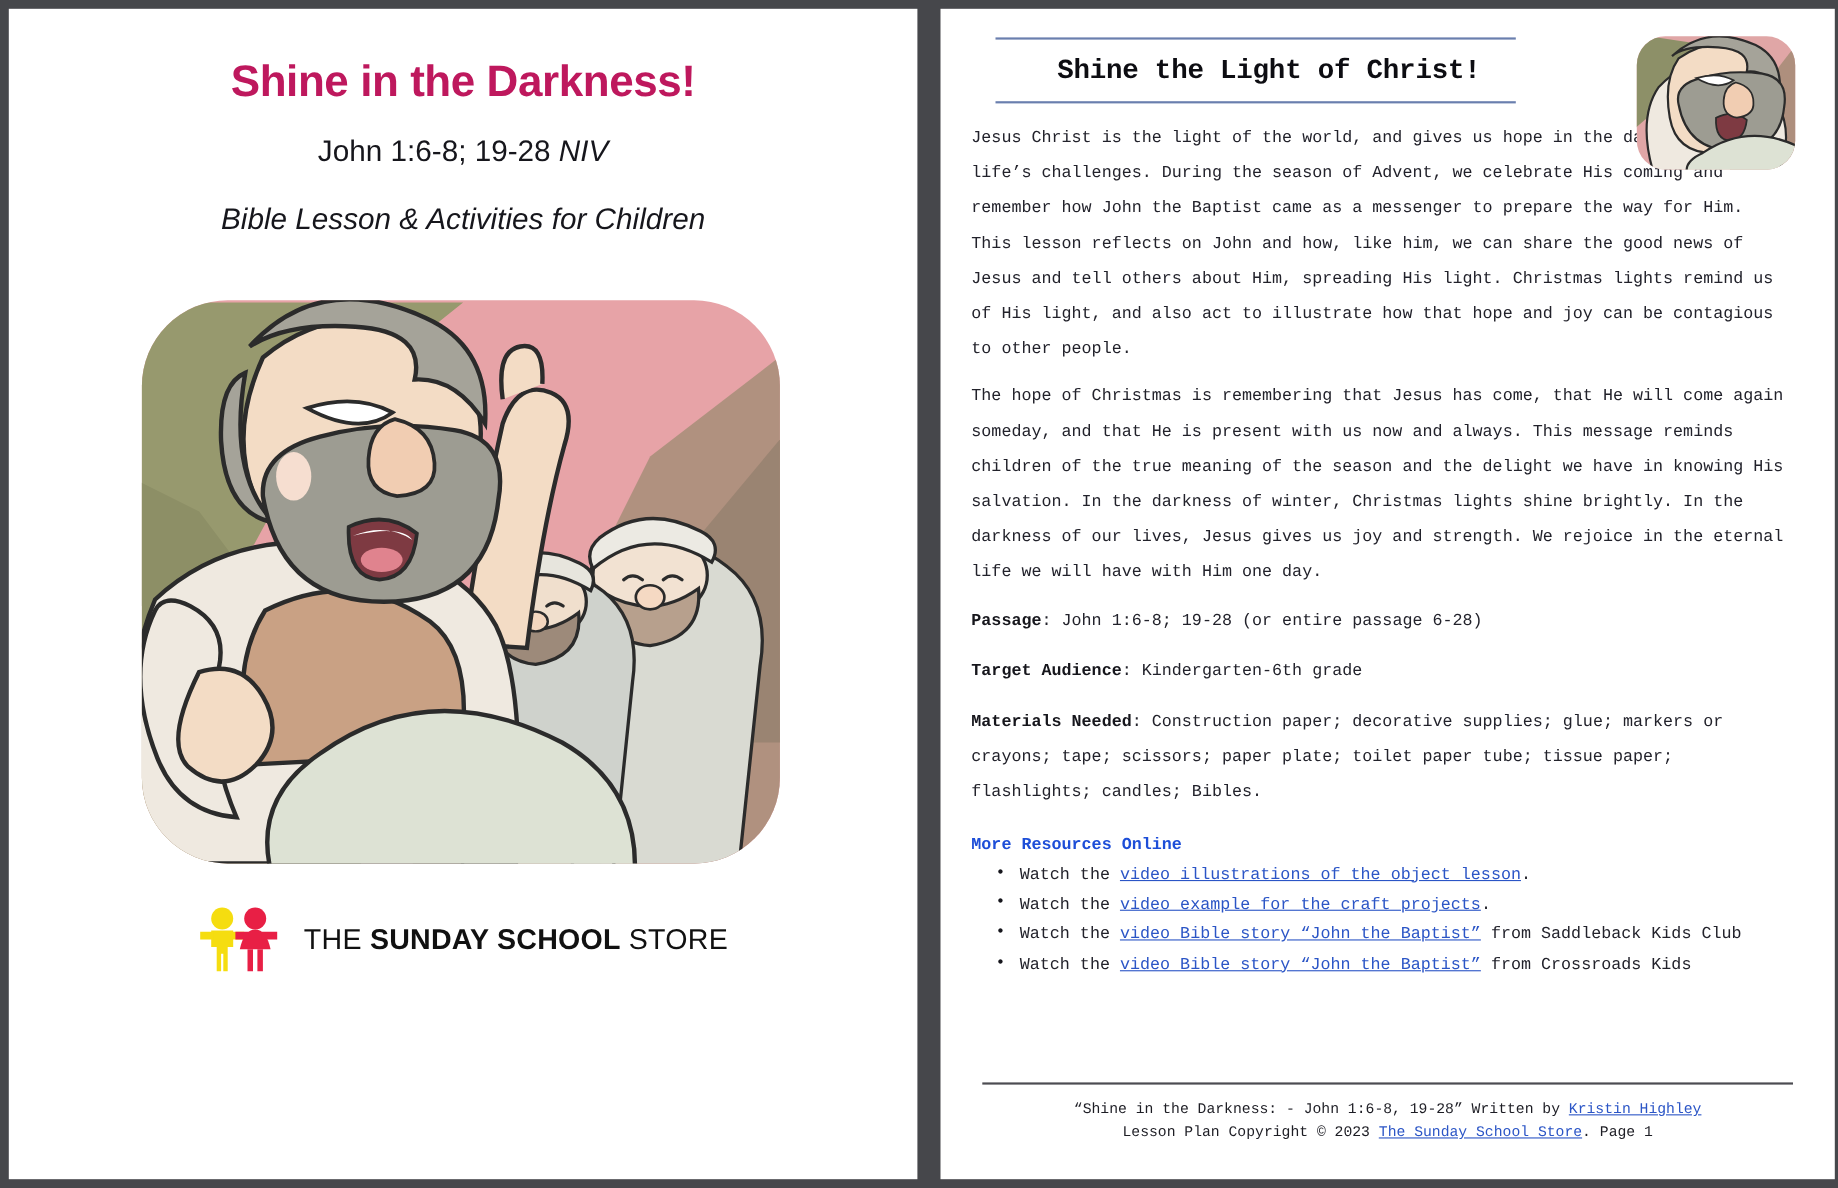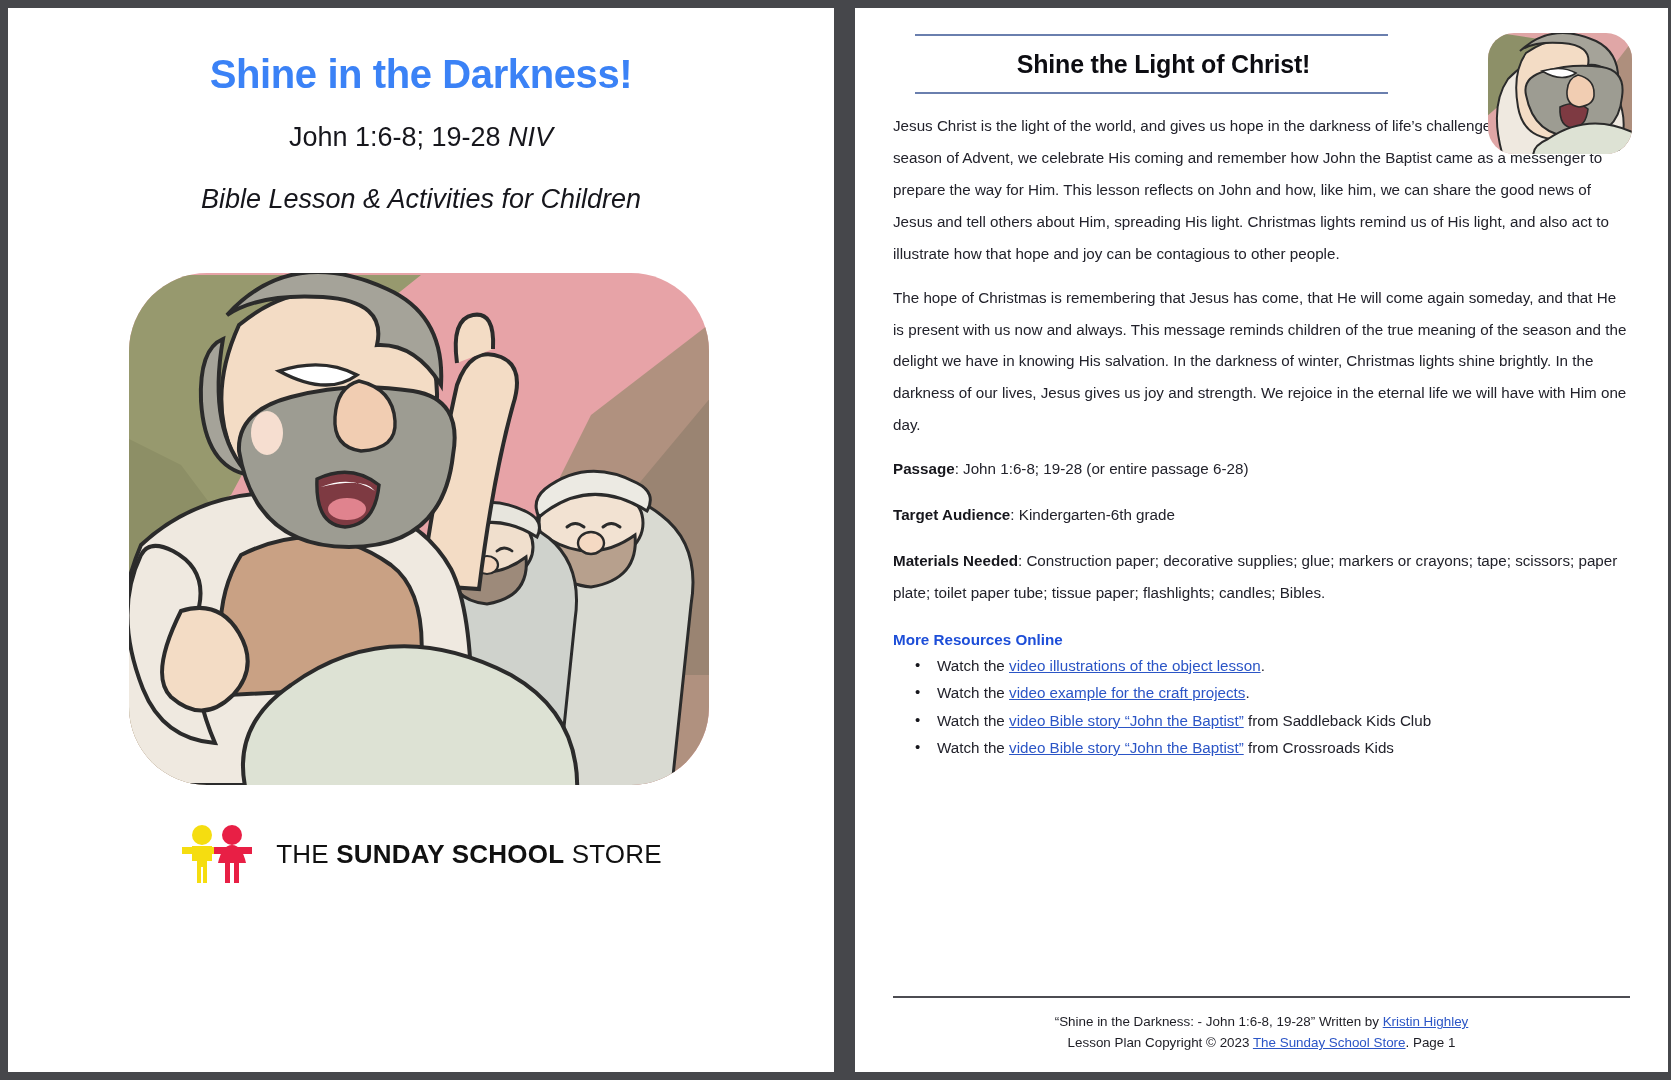--- a/index.html
+++ b/index.html
@@ -18,21 +18,21 @@
     height:1064px;
     margin-top:8px;
     overflow:hidden;
   }
   .page-left  { width:826px; margin-left:8px; }
   .page-right { width:813px; margin-left:21px; }
 
   
   .cover { padding:42px 60px 0 60px; text-align:center; }
   .cover-title {
-    font-size:40px; font-weight:bold; color:#3b82f6;
+    font-size:40px; font-weight:bold; color:#be185d;
     letter-spacing:-0.4px; margin:0 0 0 0; line-height:1.2;
   }
   .cover-sub {
     font-size:27px; color:#16161c; margin:22px 0 0 0; line-height:1.3;
     font-weight:400;
   }
   .cover-sub .niv { font-style:italic; }
   .cover-sub2 {
     font-size:27px; color:#16161c; margin:27px 0 0 0; font-style:italic;
     line-height:1.3;
@@ -48,21 +48,21 @@
     margin-top:28px;
     display:flex; align-items:center; justify-content:center; gap:18px;
   }
   .logo-mark { width:78px; height:62px; position:relative; flex:none; }
   .logo-text {
     font-size:26px; letter-spacing:0.2px; color:#111; white-space:nowrap;
   }
   .logo-text .b { font-weight:bold; }
 
   
-  .sheet { padding:26px 38px 0 38px; position:relative; height:100%; }
+  .sheet { padding:26px 38px 0 28px; position:relative; height:100%;font-family:Liberation Mono, monospace; }
 
   .doc-head { position:relative; margin:0 0 0 0; }
   .rule { height:2px; background:#6a7fae; width:473px; margin-left:22px; }
   .doc-title {
     text-align:center; font-size:25px; font-weight:bold; color:#0d0d12;
     padding:14px 0 13px 0; width:497px; margin-left:22px; letter-spacing:-0.2px;
   }
   .head-thumb {
     position:absolute; right:-4px; top:-3px; width:148px; height:125px;
   }
@@ -76,21 +76,21 @@
 
   .res-head { font-size:15.2px; font-weight:bold; color:#1d4ed8; margin:22px 0 6px 0; }
   ul.res { margin:0; padding:0 0 0 44px; list-style:none; font-size:15.2px; color:#22222b; }
   ul.res li { position:relative; line-height:1.6; padding:0 0 3px 0; }
   ul.res li::before {
     content:"\2022"; position:absolute; left:-22px; top:-1px; font-size:15px; color:#16161c;
   }
   a.lnk { color:#2b55c6; text-decoration:underline; }
 
   .footer {
-    position:absolute; left:38px; right:38px; bottom:18px;
+    position:absolute; left:38px; right:38px; bottom:30px;
   }
   .foot-rule { height:2px; background:#4c4c52; margin-bottom:14px; }
   .foot-line { text-align:center; font-size:13.4px; color:#1d1d24; line-height:1.55; }
 
   
   svg { display:block; }
 </style>
 </head>
 <body>
 

